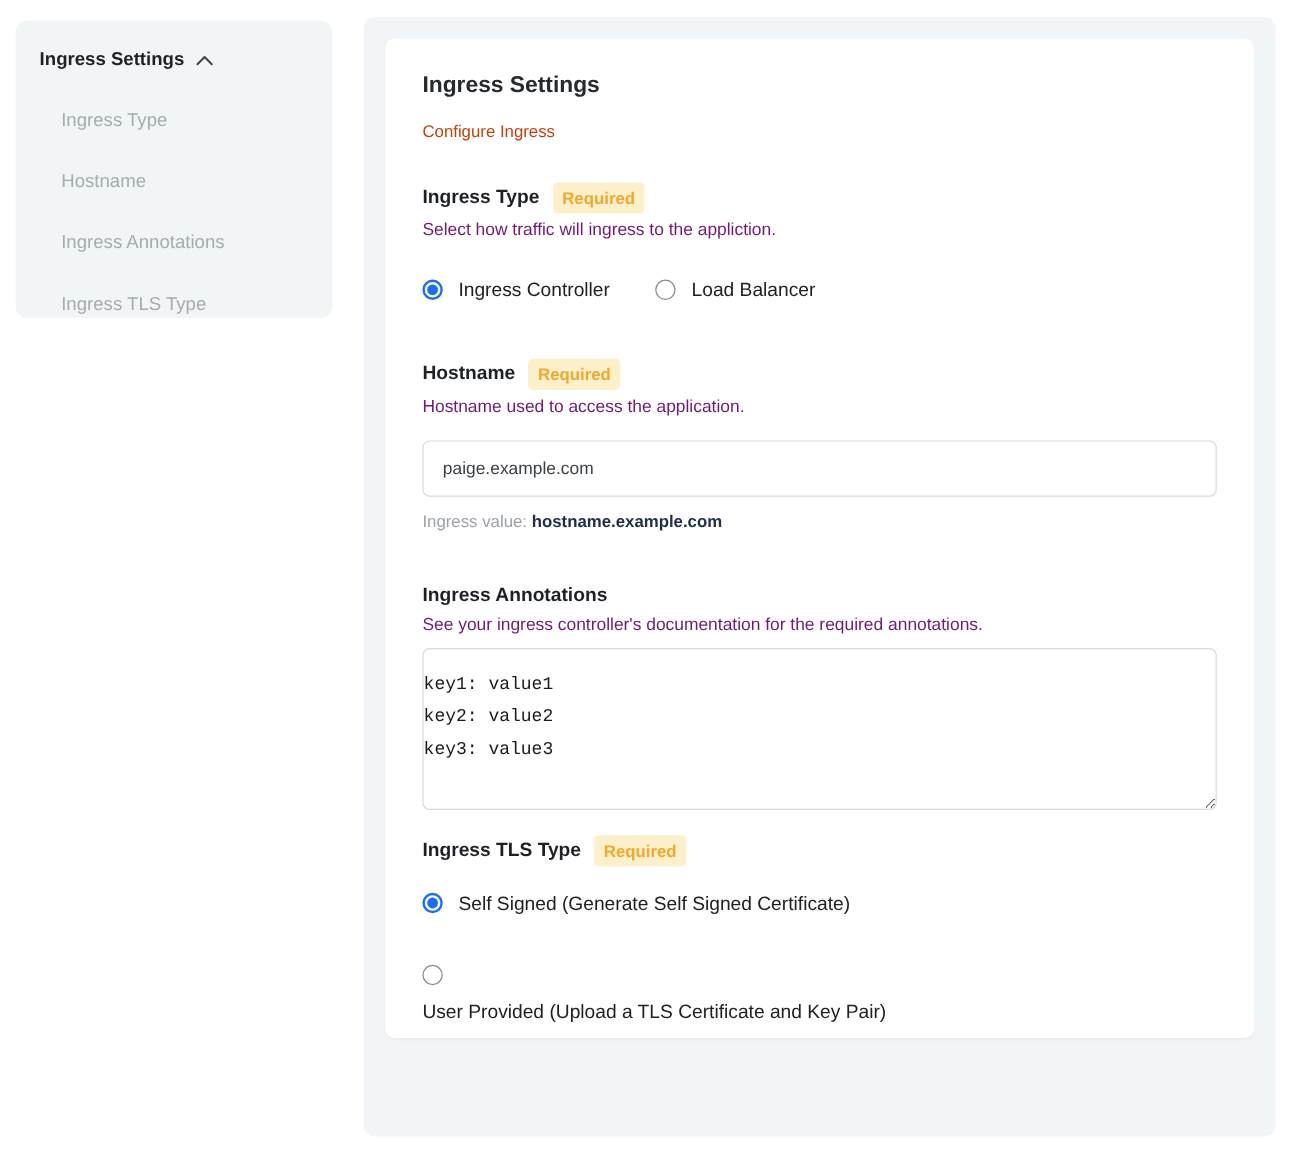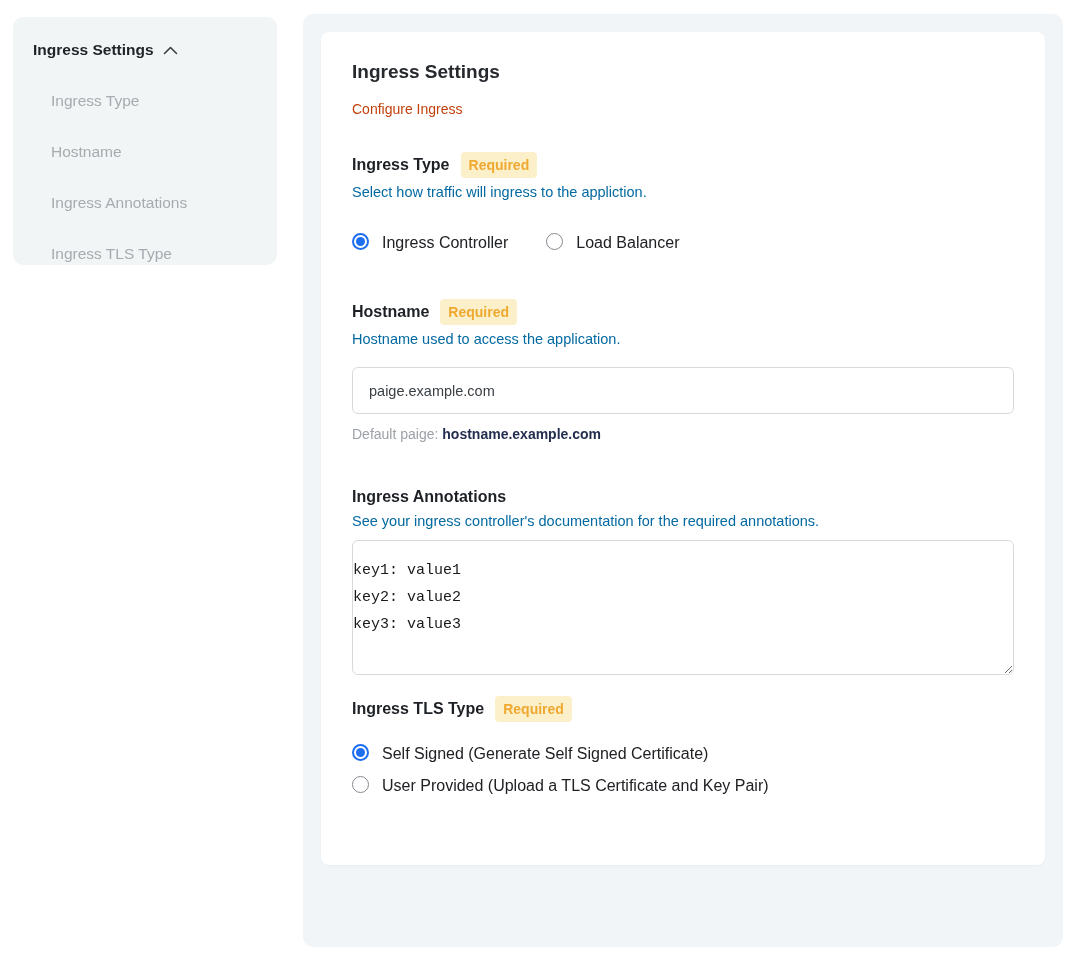--- a/index.html
+++ b/index.html
@@ -71,21 +71,21 @@
     background: #fcf0cb;
     color: #efa830;
     font-size: 14px;
     line-height: 14px;
     padding: 6px 8px;
     border-radius: 4px;
     font-weight: bold;
   }
   .help {
     margin-top: 6px;
-    font-size: 14.5px; color: #0369a1;
+    font-size: 14.5px; color: #701a75;
     line-height: 17px;
   }
 
   
   .radio-row { display: flex; align-items: center; margin-top: 32px; }
   .radio-option {
     display: flex; align-items: flex-start; gap: 13px;
     font-size: 16px; color: #202124;
     cursor: pointer;
     line-height: 20px;
@@ -142,21 +142,21 @@
     line-height: 27px;
     background: #ffffff;
     outline: none;
     resize: both;
     display: block;
   }
 
   .group-tls { margin-top: 21px; }
   .tls-options { margin-top: 22px; }
   .tls-options .radio-option { margin-left: 0; margin-top: 0; }
-  .tls-options .radio-option + .radio-option { margin-top: 12px; }
+  .tls-options .radio-option + .radio-option { margin-top: 40px; flex-direction: column; }
 
   .save-btn {
     margin-top: 25px;
     display: inline-block;
     background: #2f6de3;
     border: none;
     border-bottom: 3px solid #2458c8;
     border-radius: 6px;
     color: #ffffff;
     font-family: "Liberation Sans", sans-serif;
@@ -209,21 +209,21 @@
       </div>
     </div>
 
     <div class="group group-hostname">
       <div class="label-row">
         <span class="field-label">Hostname</span>
         <span class="badge">Required</span>
       </div>
       <div class="help">Hostname used to access the application.</div>
       <input class="text-input" type="text" value="paige.example.com" style="">
-      <div class="default-line"><span>Default paige: </span><span class="default-value">hostname.example.com</span></div>
+      <div class="default-line"><span>Ingress value: </span><span class="default-value">hostname.example.com</span></div>
     </div>
 
     <div class="group group-annotations">
       <div class="label-row">
         <span class="field-label">Ingress Annotations</span>
       </div>
       <div class="help">See your ingress controller's documentation for the required annotations.</div>
       <textarea class="annotations-textarea" spellcheck="false" style="">key1: value1
 key2: value2
 key3: value3</textarea>

